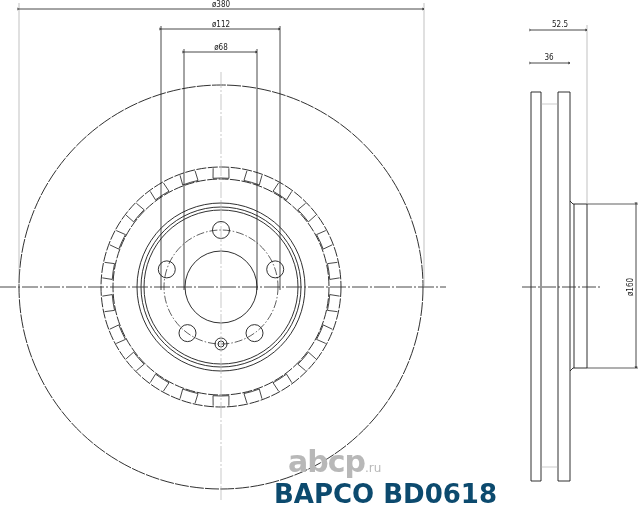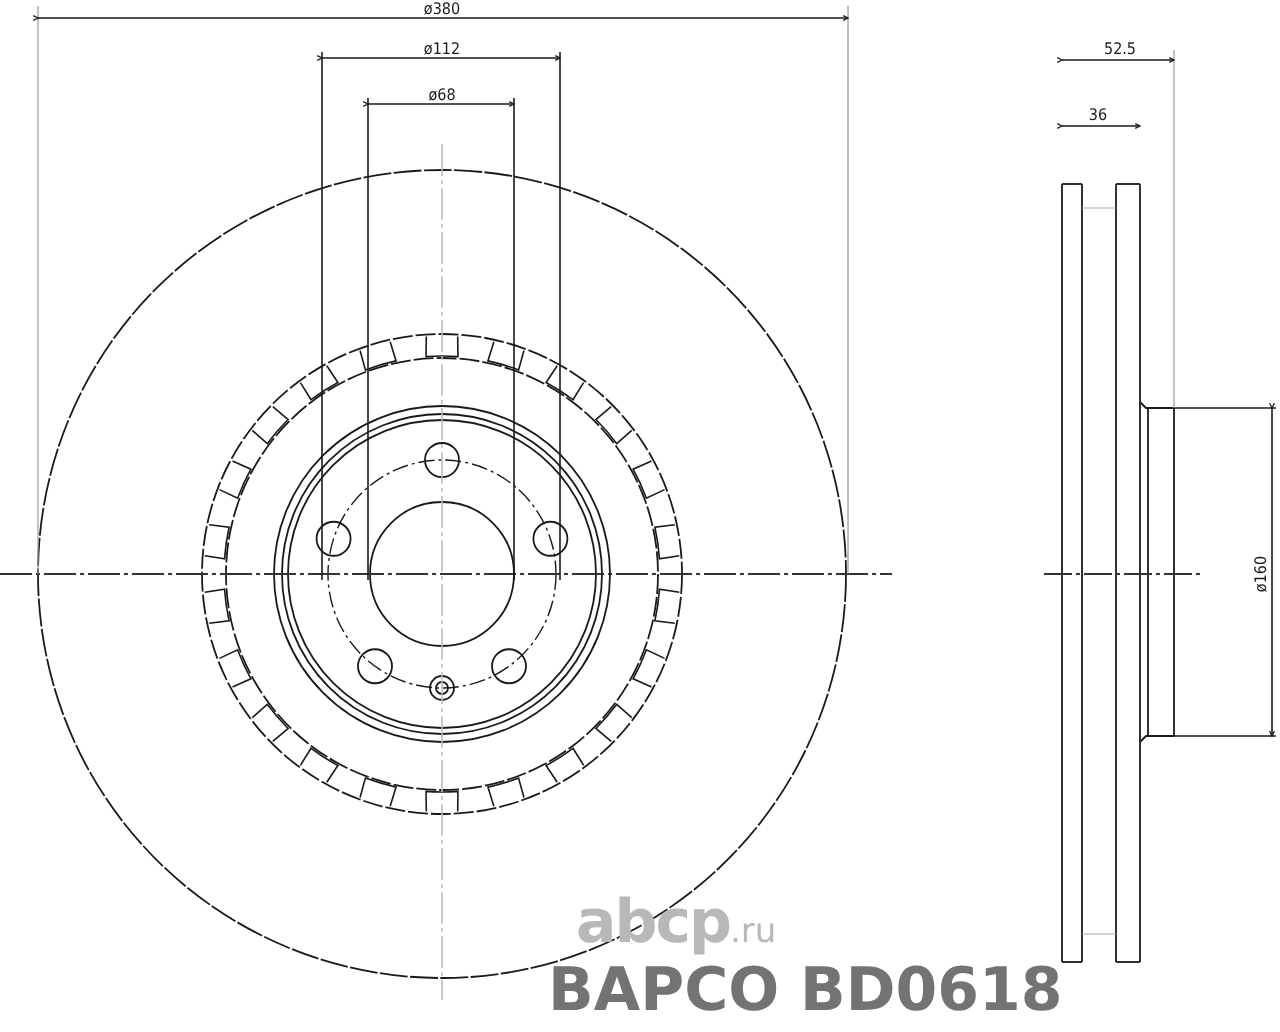--- a/index.html
+++ b/index.html
@@ -4,25 +4,25 @@
   <style>
     html, body { margin: 0; padding: 0; background: #ffffff; }
     body { width: 640px; height: 516px; position: relative; overflow: hidden; }
     #drawing { position: absolute; left: 0; top: 0; width: 640px; height: 516px; }
     .dim-text { font-family: "DejaVu Sans Condensed", "DejaVu Sans", sans-serif; font-size: 8px; fill: #1a1a1a; }
     .watermark {
       position: absolute; left: 288px; top: 447px;
       font-family: "DejaVu Sans", sans-serif; font-weight: bold;
       font-size: 30px; color: #b8b8b8; letter-spacing: -1px; line-height: 1;
     }
-    .watermark .tld { font-size: 17px; font-weight: normal; letter-spacing: 0; color: #b8b8b8; }
+    .watermark .tld { font-size: 12px; font-weight: normal; letter-spacing: 0; color: #b8b8b8; }
     .part-label {
       position: absolute; left: 274px; top: 481px;
       font-family: "DejaVu Sans", sans-serif; font-weight: bold;
-      font-size: 30px; color: #737373; letter-spacing: 0px; line-height: 1;
+      font-size: 26px; color: #0c4a6e; letter-spacing: 0px; line-height: 1;
     }
   </style>
 </head>
 <body>
 
 <svg id="drawing" viewBox="0 0 640 516" xmlns="http://www.w3.org/2000/svg">
   <defs>
     <marker id="arr" markerWidth="6" markerHeight="6" refX="3" refY="3" orient="auto">
       <path d="M0,1.5 L3,3 L0,4.5" fill="none" stroke="#1a1a1a" stroke-width="0.8"></path>
     </marker>

